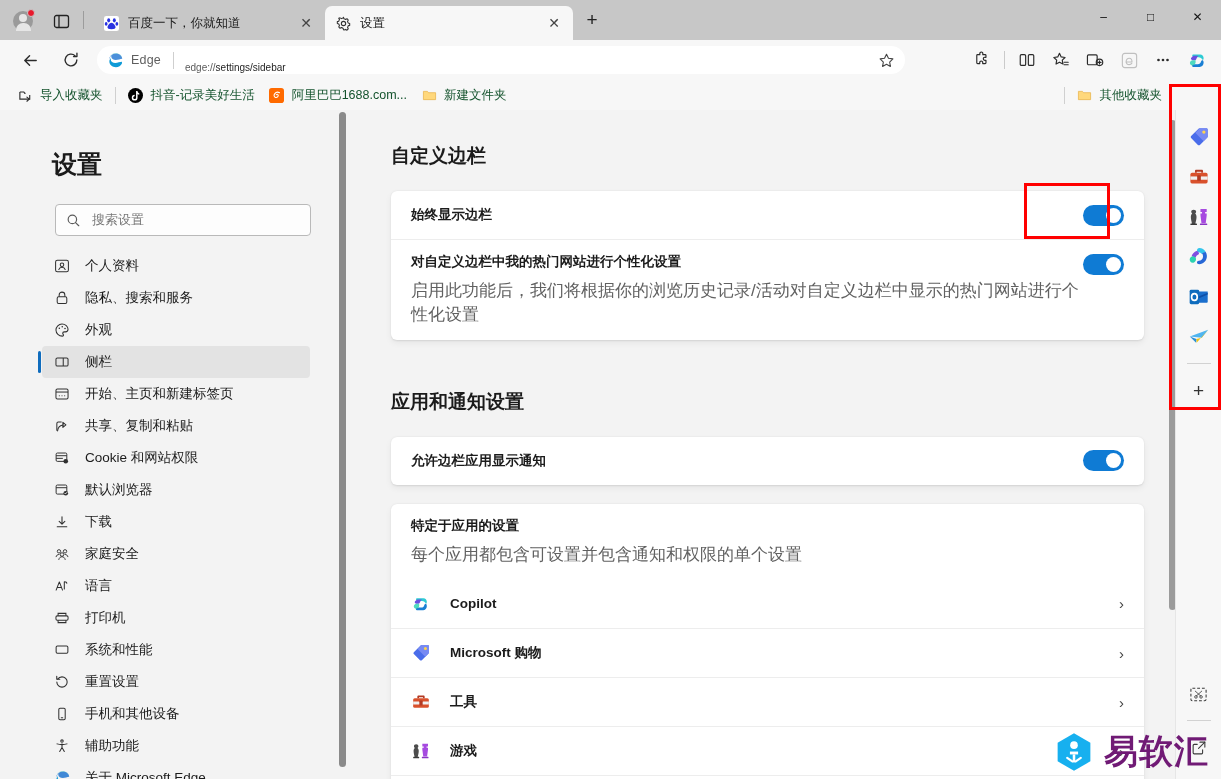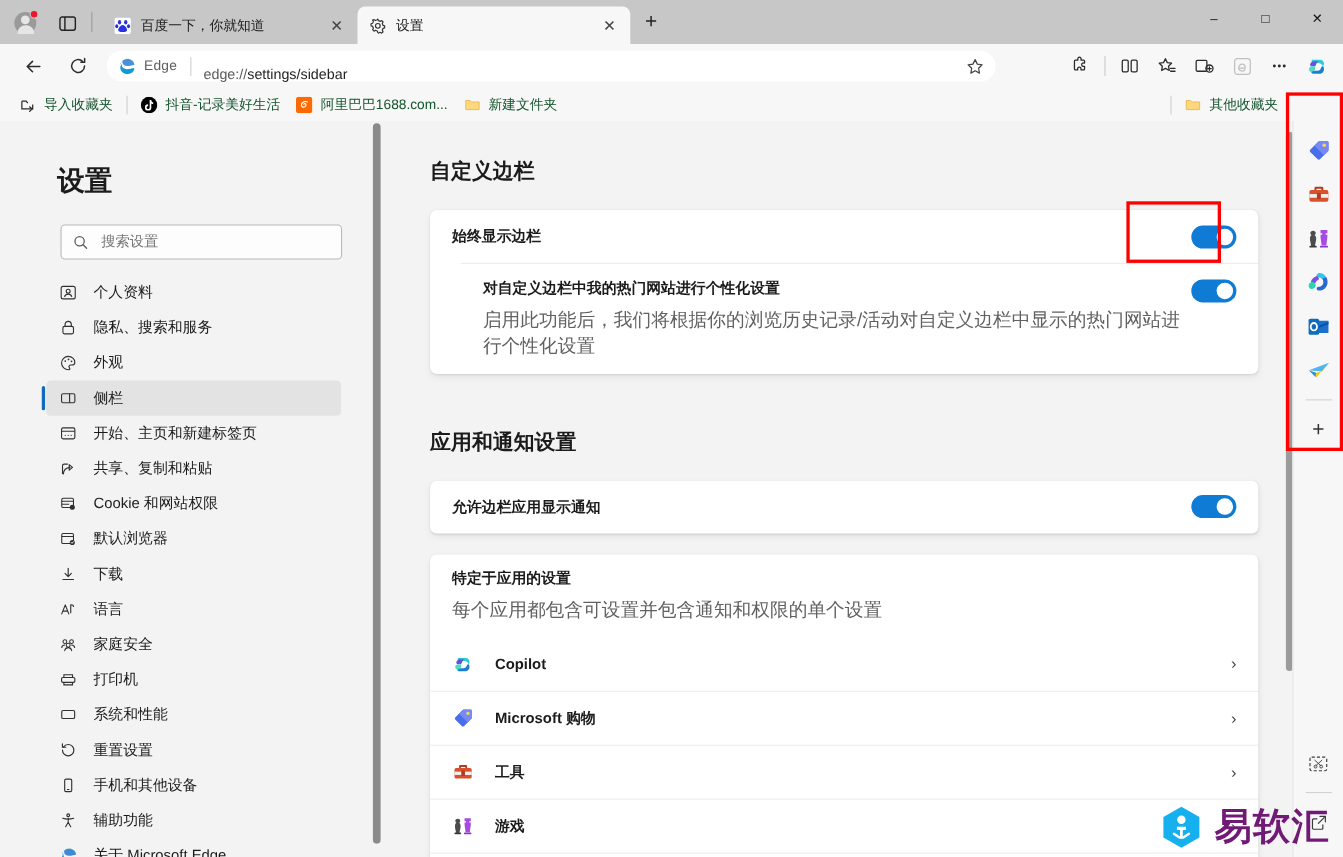--- a/index.html
+++ b/index.html
@@ -86,21 +86,21 @@
   .omnibox {
     position: absolute; left: 97px; top: 6px; width: 808px; height: 28px;
     background: #ffffff; border-radius: 14px; display: flex; align-items: center;
     padding: 0 4px 0 10px;
   }
   .omni-brand { display: flex; align-items: center; flex: 0 0 auto; }
   .omni-brand-label {
     font-size: 12.5px; color: #5e5e5e; margin-left: 7px; letter-spacing: .2px;
   }
   .omni-divider { width: 1px; height: 17px; background: #cfcfcf; margin: 0 11px 0 12px; }
-  .omni-url { font-size: 13px; color: #5b5b5b; flex: 1; margin-top: 15px; }
+  .omni-url { font-size: 10px; color: #5b5b5b; flex: 1; margin-top: 15px; }
   .omni-url b { font-weight: 400; color: #1f1f1f; }
   .omni-star {
     width: 26px; height: 24px; display: flex; align-items: center;
     justify-content: center; margin-right: 2px;
   }
   .toolbar-right {
     position: absolute; right: 8px; top: 4px; height: 32px;
     display: flex; align-items: center; gap: 2px;
   }
   .tb-sep { width: 1px; height: 18px; background: #cacaca; margin: 0 4px; }
@@ -172,21 +172,21 @@
   }
   .card {
     margin: 22px 31px 0 31px; background: #ffffff; border-radius: 6px;
     box-shadow: 0 0.6px 1.8px rgba(0,0,0,.09), 0 3px 7px rgba(0,0,0,.06);
     overflow: hidden;
   }
   .row {
     display: flex; align-items: center; padding: 0 20px; min-height: 48px;
     position: relative;
   }
-  .row + .row { border-top: 1px solid #ededed; margin-left: 28px; }
+  .row + .row { border-top: 1px solid #ededed; }
   .row-text { flex: 1; padding: 13px 0; }
   .row-label { font-size: 13.5px; color: #1b1b1b; font-weight: bold; }
   .row-desc { font-size: 17px; color: #616161; margin-top: 8px; line-height: 1.4; }
   .toggle {
     width: 41px; height: 21px; border-radius: 11px; background: #0f7bd4;
     position: relative; flex: 0 0 41px;
   }
   .toggle .knob {
     position: absolute; right: 3px; top: 3px; width: 15px; height: 15px;
     border-radius: 50%; background: #ffffff;
@@ -524,37 +524,37 @@
           <span class="ni-ico">
             <svg width="16" height="16" viewBox="0 0 18 18" fill="none" stroke="#303030" stroke-width="1.2">
               <path d="M9 3v8.2M5.8 8.2L9 11.4l3.2-3.2" stroke-linecap="round" stroke-linejoin="round"></path>
               <line x1="3.6" y1="14.4" x2="14.4" y2="14.4" stroke-linecap="round"></line>
             </svg>
           </span>
           <span>下载</span>
         </div>
         <div class="nav-item">
           <span class="ni-ico">
-            <svg width="16" height="16" viewBox="0 0 18 18" fill="none" stroke="#303030" stroke-width="1.15">
-              <path d="M2.4 13.6L6 4.4l3.6 9.2M3.7 10.8h4.6" stroke-linecap="round" stroke-linejoin="round"></path>
-              <path d="M11.6 4.2v8.2M11.6 4.2c1.6 0 2.8.6 2.8 1.8" stroke-linecap="round"></path>
-            </svg>
-          </span>
-          <span>语言</span>
-        </div>
-        <div class="nav-item">
-          <span class="ni-ico">
             <svg width="16" height="16" viewBox="0 0 18 18" fill="none" stroke="#303030" stroke-width="1.05">
               <circle cx="5.6" cy="6" r="1.9"></circle>
                 <circle cx="12.4" cy="6" r="1.9"></circle>
                 <circle cx="9" cy="9.6" r="2"></circle>
               <path d="M2.4 12c.3-1.6 1.5-2.5 3.2-2.5M15.6 12c-.3-1.6-1.5-2.5-3.2-2.5M5.4 15.2c.4-2 1.8-3.1 3.6-3.1s3.2 1.1 3.6 3.1" stroke-linecap="round"></path>
             </svg>
           </span>
           <span>家庭安全</span>
+        </div>
+        <div class="nav-item">
+          <span class="ni-ico">
+            <svg width="16" height="16" viewBox="0 0 18 18" fill="none" stroke="#303030" stroke-width="1.15">
+              <path d="M2.4 13.6L6 4.4l3.6 9.2M3.7 10.8h4.6" stroke-linecap="round" stroke-linejoin="round"></path>
+              <path d="M11.6 4.2v8.2M11.6 4.2c1.6 0 2.8.6 2.8 1.8" stroke-linecap="round"></path>
+            </svg>
+          </span>
+          <span>语言</span>
         </div>
         <div class="nav-item">
           <span class="ni-ico">
             <svg width="16" height="16" viewBox="0 0 18 18" fill="none" stroke="#303030" stroke-width="1.15">
               <path d="M4.6 6.6V3.8h8.8v2.8"></path>
               <rect x="2.2" y="6.6" width="13.6" height="5" rx="1.4"></rect>
               <path d="M4.6 11.6v2.6h8.8v-2.6"></path>
             </svg>
           </span>
           <span>打印机</span>

